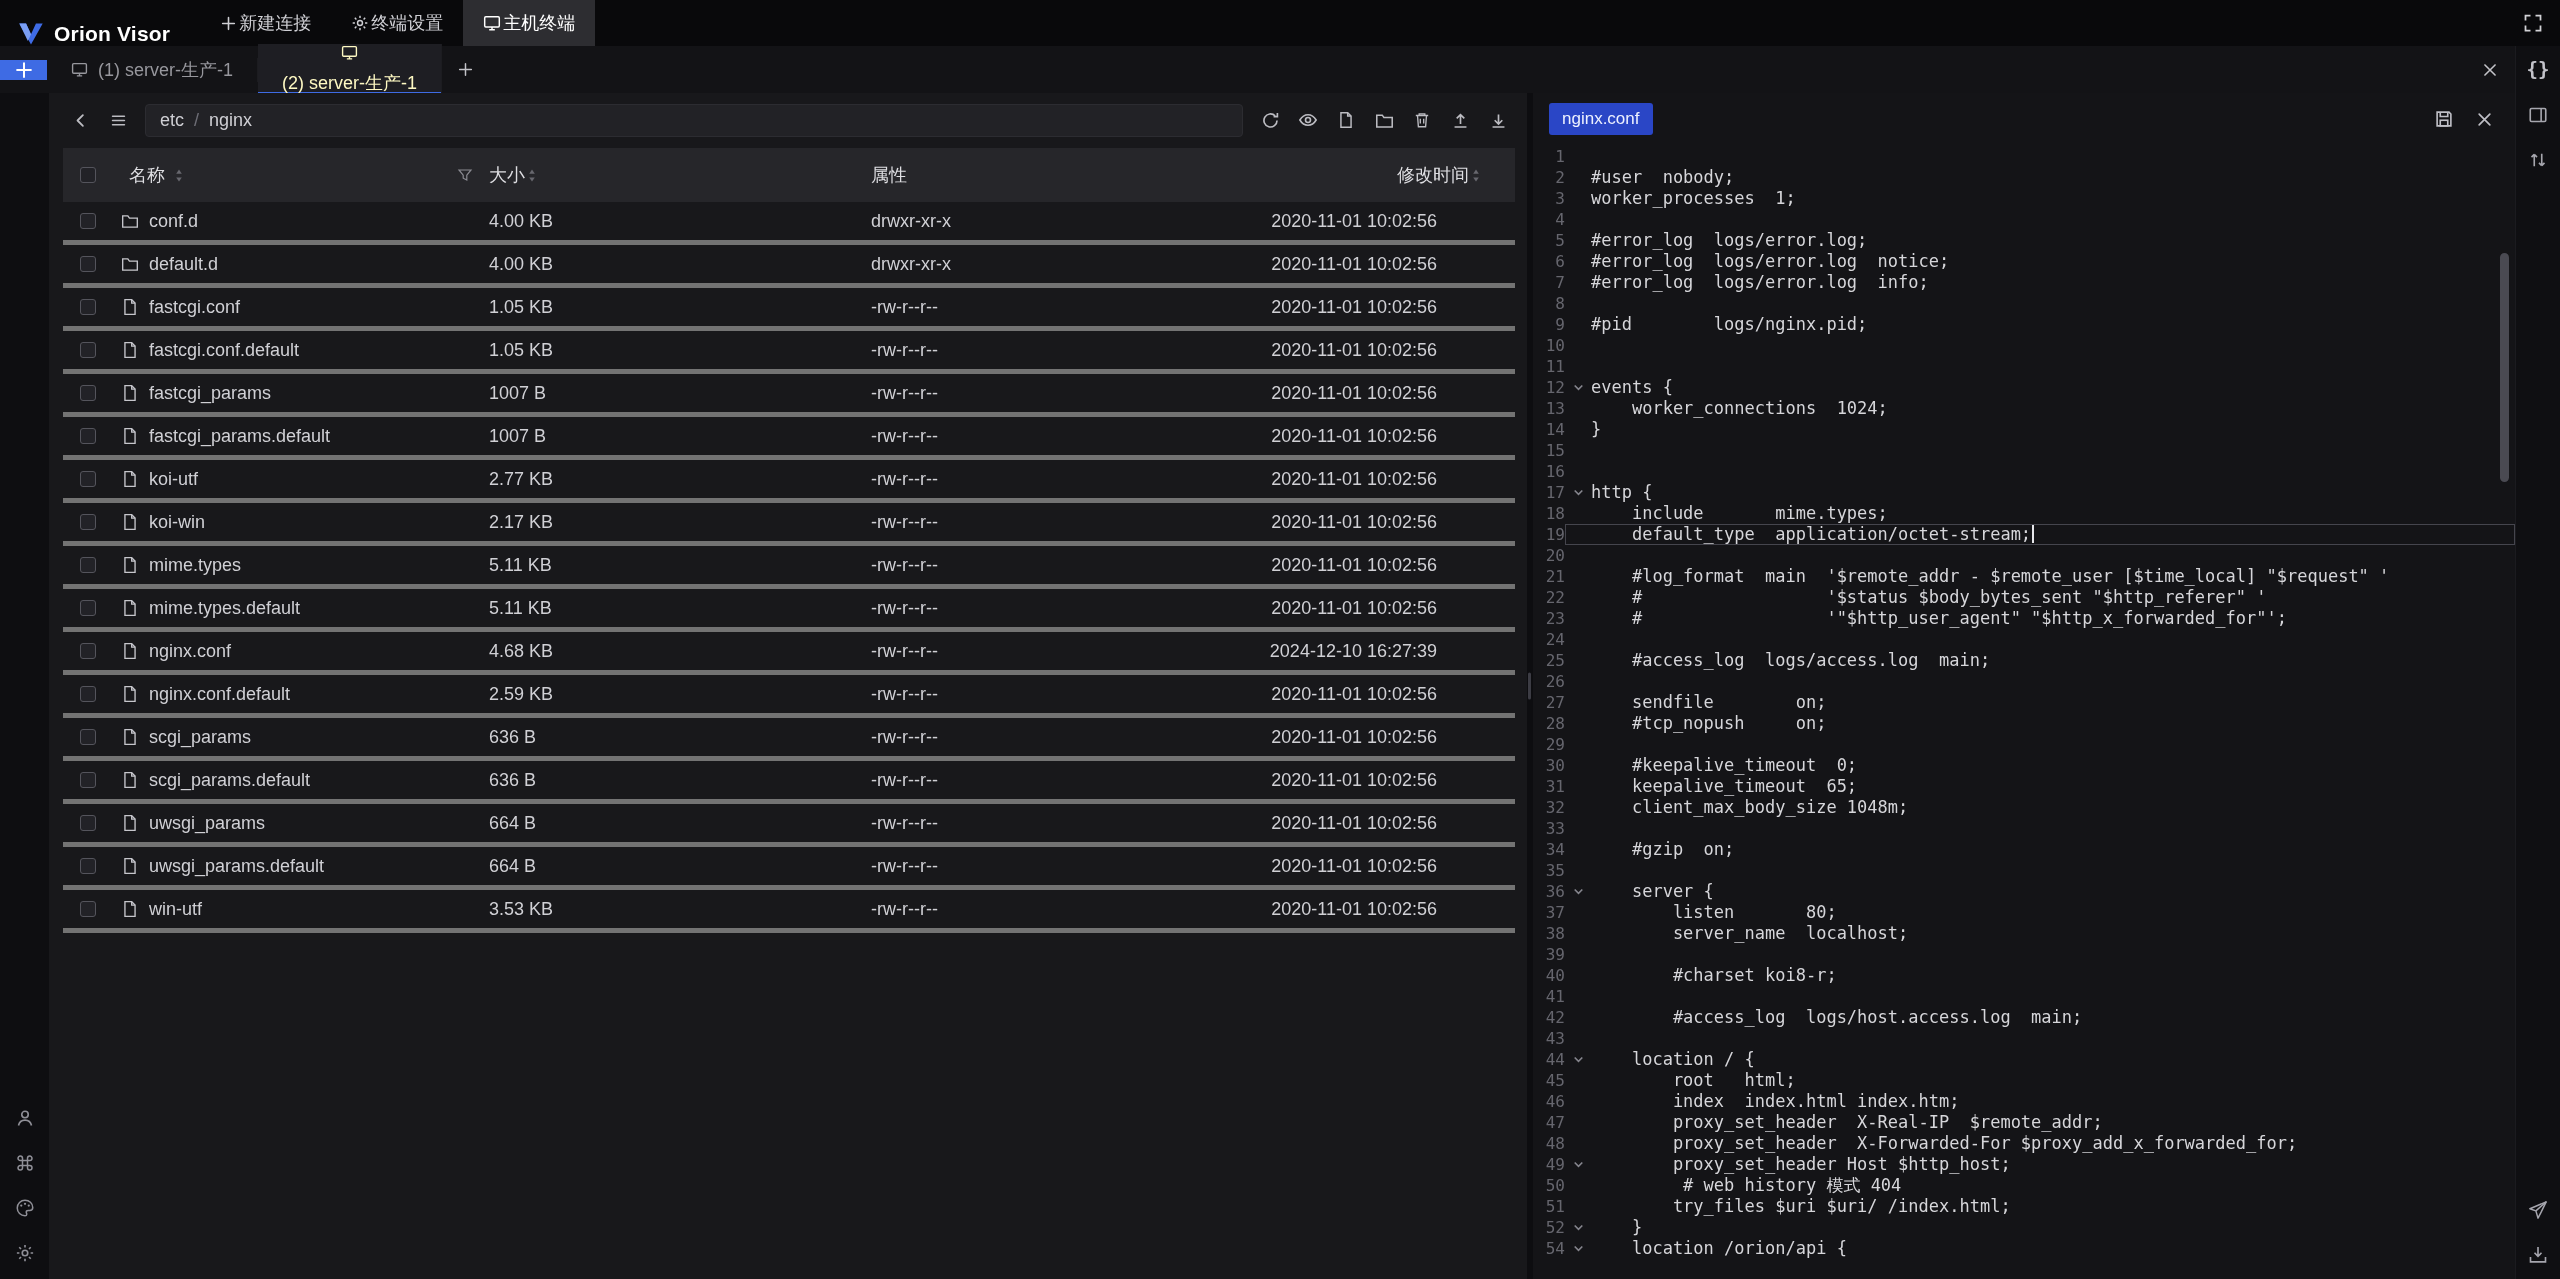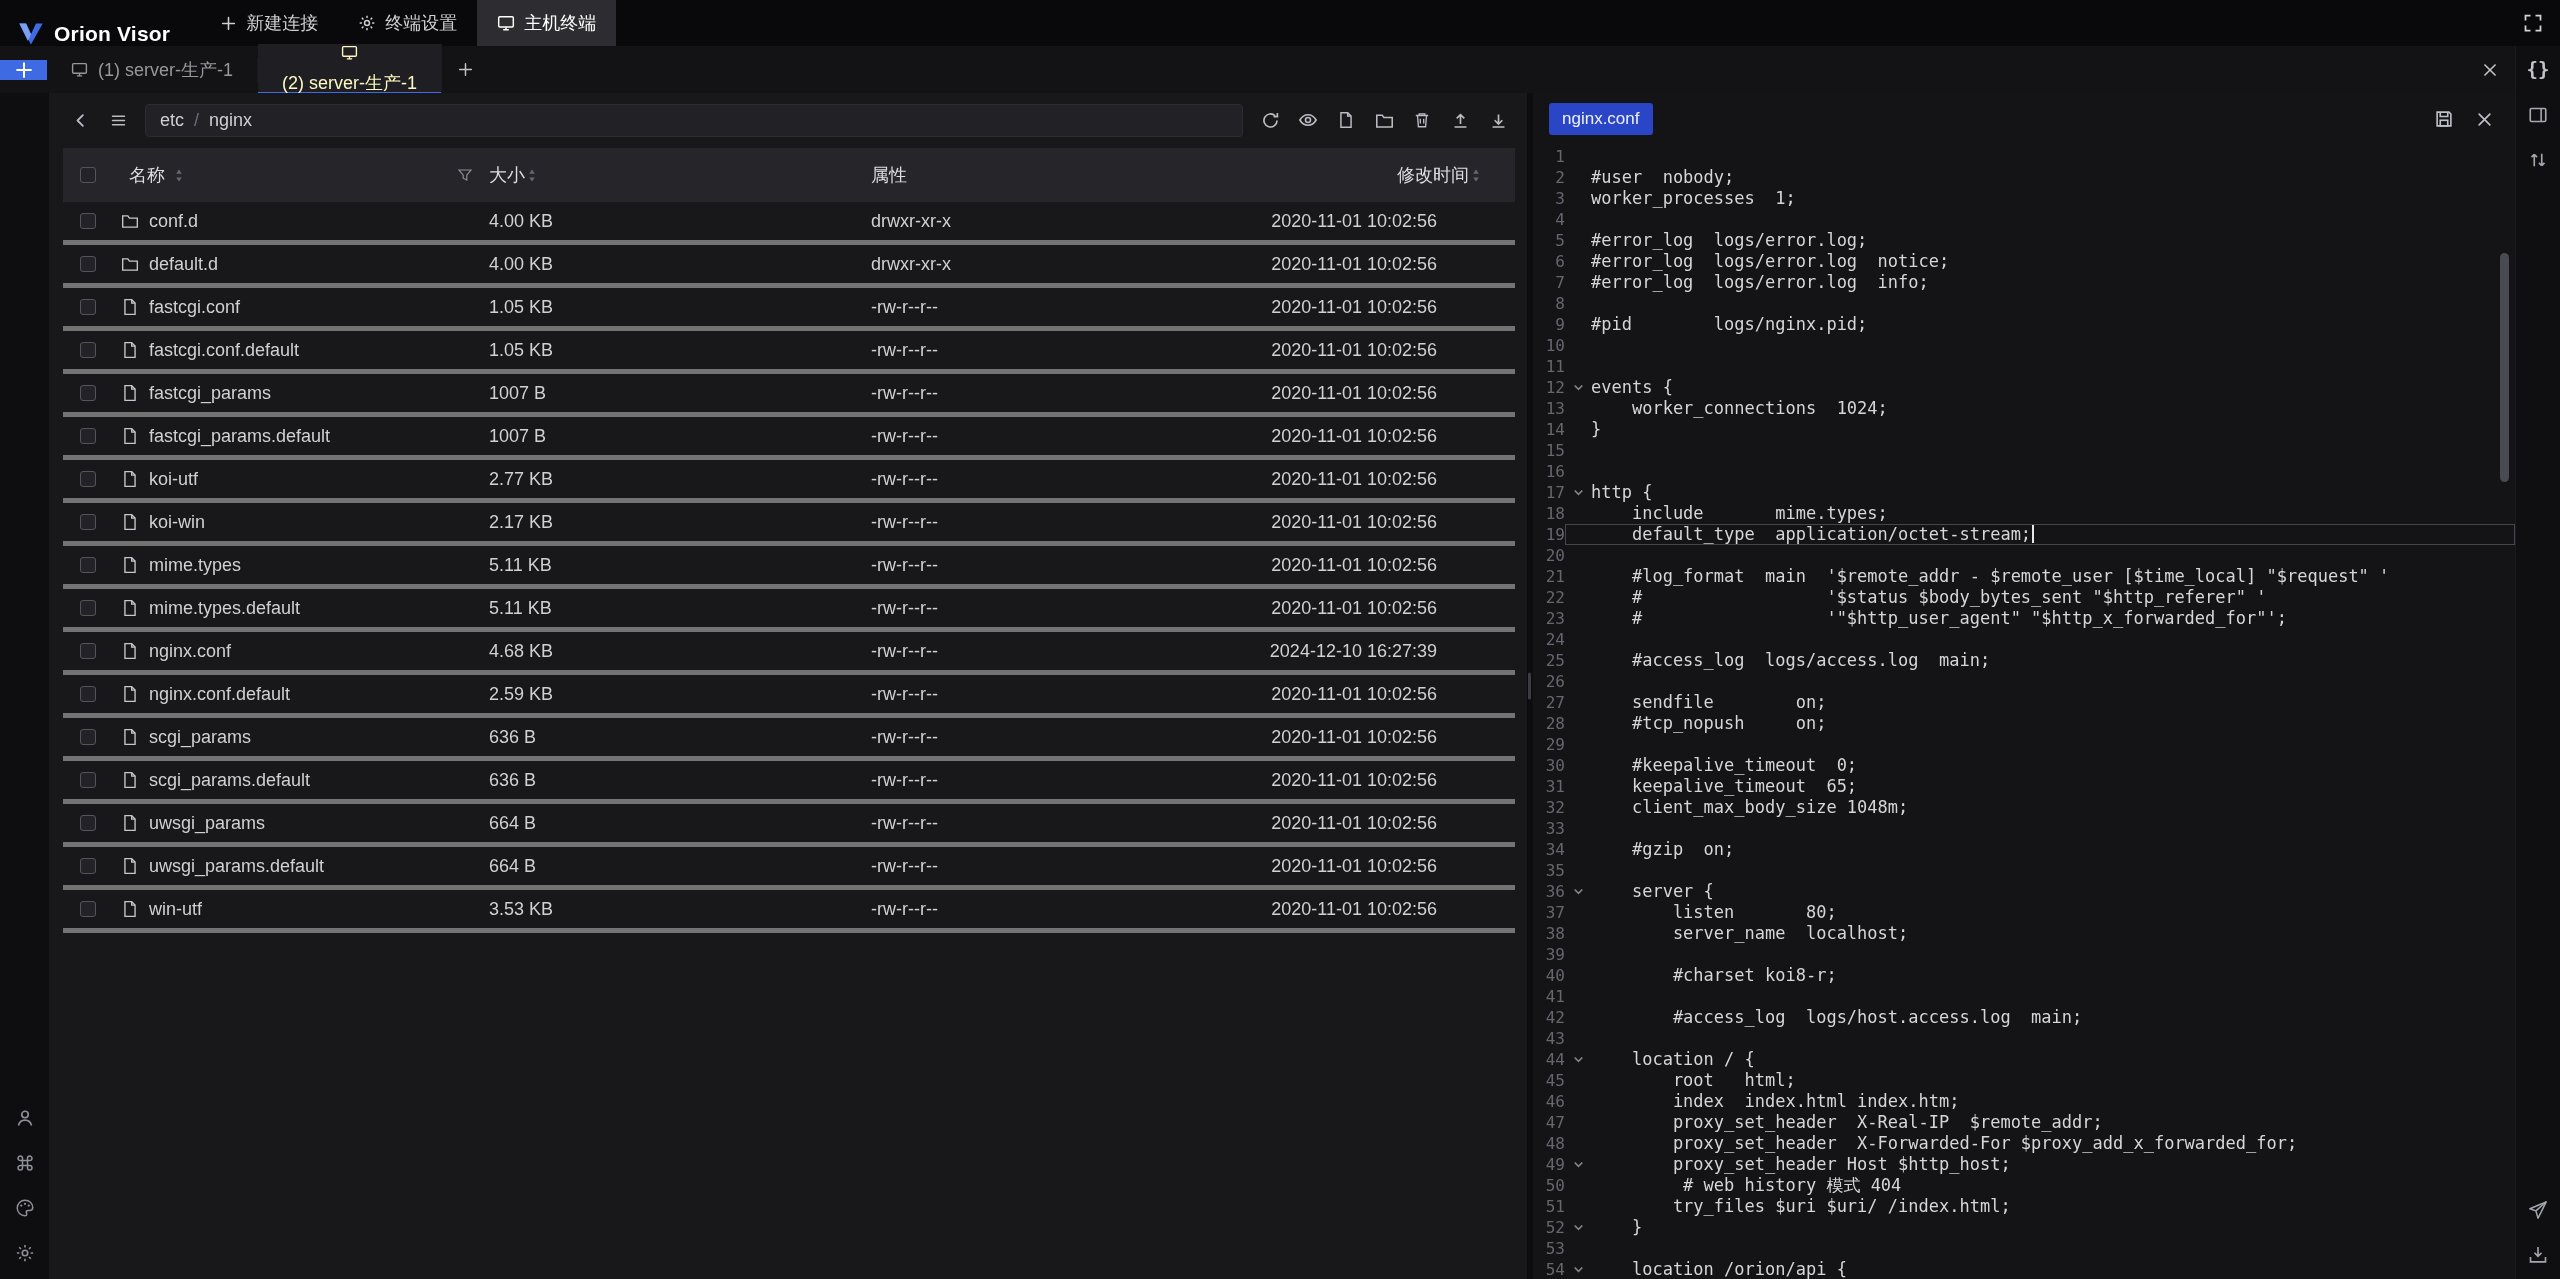--- a/index.html
+++ b/index.html
@@ -6,21 +6,21 @@
   html,body { width:2560px; height:1279px; overflow:hidden; }
   body { font-family:"Liberation Sans","DejaVu Sans",sans-serif; background:#121214; color:#d6d6da; font-size:18px; }
   button { background:none; border:none; color:inherit; font:inherit; cursor:pointer; display:flex; align-items:center; justify-content:center; }
   svg { display:block; }
 
   
   .topbar { height:46px; background:#09090b; display:flex; align-items:stretch; }
   .logo { display:flex; align-items:flex-end; gap:10px; padding:0 30px 0 18px; }
   .logo-text { font-size:21px; font-weight:bold; color:#ffffff; letter-spacing:.2px; }
   .topmenu { display:flex; align-items:stretch; }
-  .tm-item { display:flex; align-items:center; gap:9px; padding:0 20px; font-size:18px; color:#cfcfd4; cursor:pointer; }
+  .tm-item { display:flex; align-items:center; gap:2px; padding:0 20px; font-size:18px; color:#cfcfd4; cursor:pointer; }
   .tm-item.active { background:#2d2d31; color:#ffffff; }
   .top-spacer { flex:1; }
   .fs-btn { width:54px; color:#d2d2d6; }
 
   
   .below { display:flex; height:1233px; }
   .center-col { flex:1; min-width:0; display:flex; flex-direction:column; }
   .right-rail { width:45px; background:#0f0f12; border-left:1px solid #1b1b1f; display:flex; flex-direction:column; align-items:center; padding:12px 0 14px; gap:25px; color:#a6a6ae; }
   .rail-spacer { flex:1; }
   .braces-txt { font-family:"DejaVu Sans Mono",monospace; font-size:19px; font-weight:bold; color:#c3c3ca; }
@@ -1036,27 +1036,20 @@
                   <span class="line-rest">
                     <span class="fold">
                       <svg viewBox="0 0 12 12" width="13" height="13">
                         <path d="M2.5 4.2L6 7.7l3.5-3.5" fill="none" stroke="currentColor" stroke-width="1.5"></path>
                       </svg>
                     </span>
                     <span class="code">    }</span>
                   </span>
                 </div>
                 <div class="code-line">
-                  <span class="ln">53</span>
-                  <span class="line-rest">
-                    <span class="fold"></span>
-                    <span class="code"></span>
-                  </span>
-                </div>
-                <div class="code-line">
                   <span class="ln">54</span>
                   <span class="line-rest">
                     <span class="fold">
                       <svg viewBox="0 0 12 12" width="13" height="13">
                         <path d="M2.5 4.2L6 7.7l3.5-3.5" fill="none" stroke="currentColor" stroke-width="1.5"></path>
                       </svg>
                     </span>
                     <span class="code">    location /orion/api {</span>
                   </span>
                 </div>

